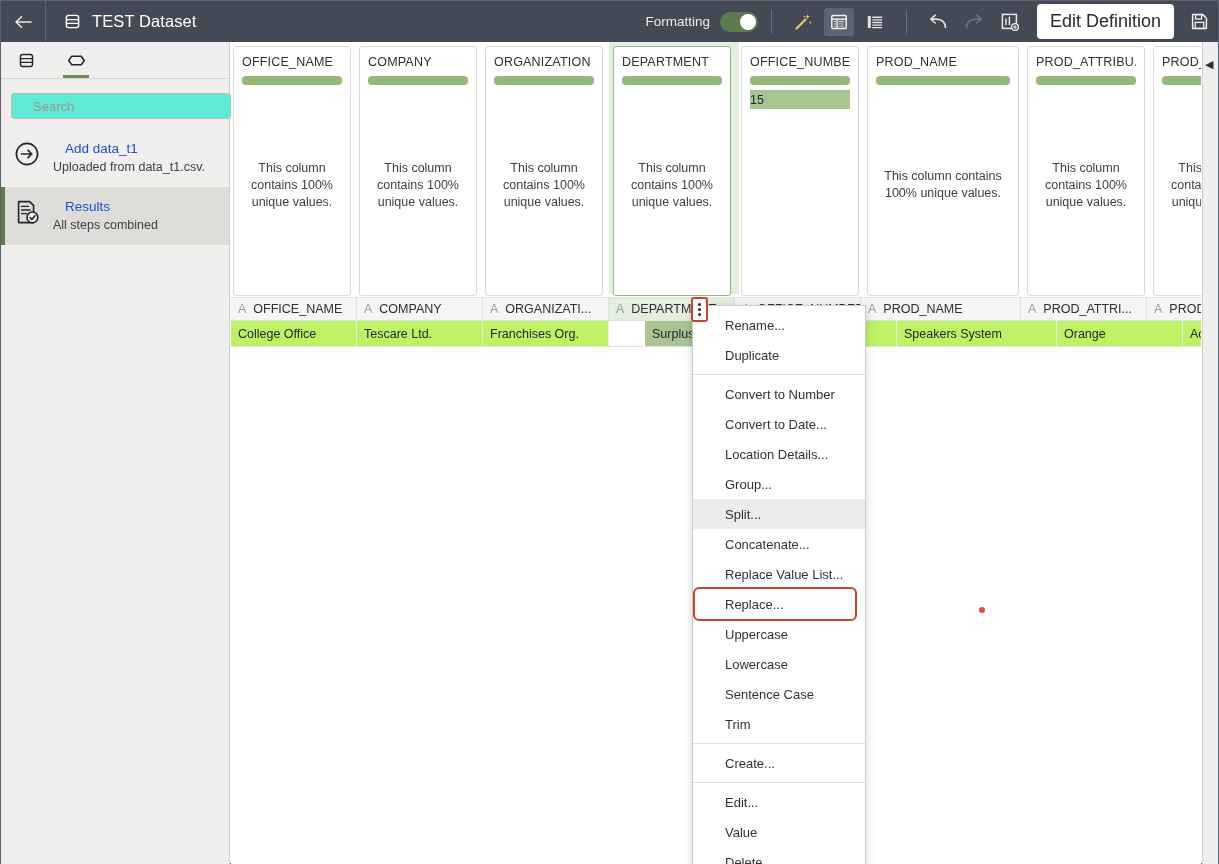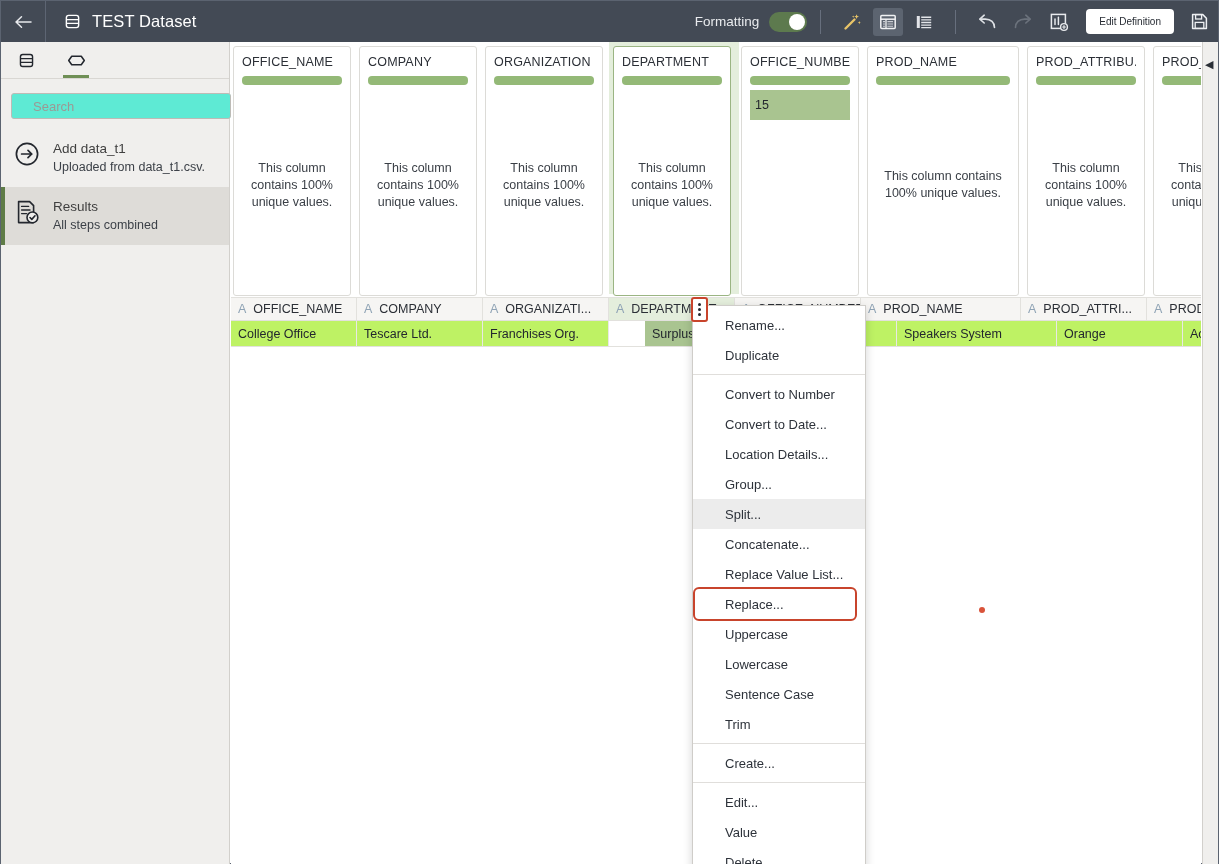--- a/index.html
+++ b/index.html
@@ -59,21 +59,21 @@
     width: 30px; height: 28px; border-radius: 3px;
     display: flex; align-items: center; justify-content: center;
     cursor: pointer; margin: 0 3px; flex: none;
   }
   .tb-btn.active { background: #5c6470; }
   .tb-btn svg { display: block; }
   .tb-btn.disabled { opacity: .45; cursor: default; }
 
   .edit-def-btn {
     background: #ffffff; color: #262b33;
-    font-size: 10px; border-radius: 4px;
+    font-size: 18px; border-radius: 4px;
     padding: 7px 13px; margin-left: 9px; cursor: pointer;
     white-space: nowrap;
   }
   .tb-save { margin-left: 10px; margin-right: 4px; }
 
   
   #sidebar {
     position: absolute; left: 0; top: 41px;
     width: 229px; height: 822px;
     background: #f0efed;
@@ -114,21 +114,21 @@
     padding: 11px 12px 11px 13px;
     cursor: pointer; position: relative;
   }
   .sb-item.selected { background: #dedcd8; }
   .sb-item.selected::before {
     content: ""; position: absolute; left: 0; top: 0; bottom: 0;
     width: 4px; background: #5f7c47;
   }
   .sb-ico { width: 26px; height: 26px; flex: none; margin-top: 1px; }
   .sb-txt { display: flex; flex-direction: column; gap: 2px; }
-  .sb-title { font-size: 13.5px; color: #404040; line-height: 17px; }
+  .sb-title { font-size: 13.5px; color: #1d4ed8; line-height: 17px; margin-left: 12px; }
   .sb-sub { font-size: 12.5px; color: #3c4148; line-height: 17px; }
 
   
   #main {
     position: absolute; left: 230px; top: 41px;
     width: 970px; height: 822px;
     background: #ffffff; overflow: hidden;
   }
   #cards-row {
     position: absolute; left: 0; top: 0;
@@ -155,23 +155,23 @@
   .card-name {
     font-size: 12.5px; color: #2b2f36; letter-spacing: .2px;
     white-space: nowrap; overflow: hidden;
     margin-bottom: 7px;
   }
   .card-bar {
     height: 9px; border-radius: 4px; background: #94b977;
     width: 100%;
   }
   .card-val {
-    margin-top: 5px; height: 30px; background: #a9c490;
+    margin-top: 5px; height: 19px; background: #a9c490;
     font-size: 12.5px; color: #23272e;
-    display: flex; align-items: center; padding-left: 5px;
+    display: flex; align-items: center; 
   }
   .card-note {
     flex: 1 1 auto;
     display: flex; align-items: center; justify-content: center;
     text-align: center;
     font-size: 12.5px; color: #3a3f46; line-height: 17px;
     padding-bottom: 10px;
   }
 
   

